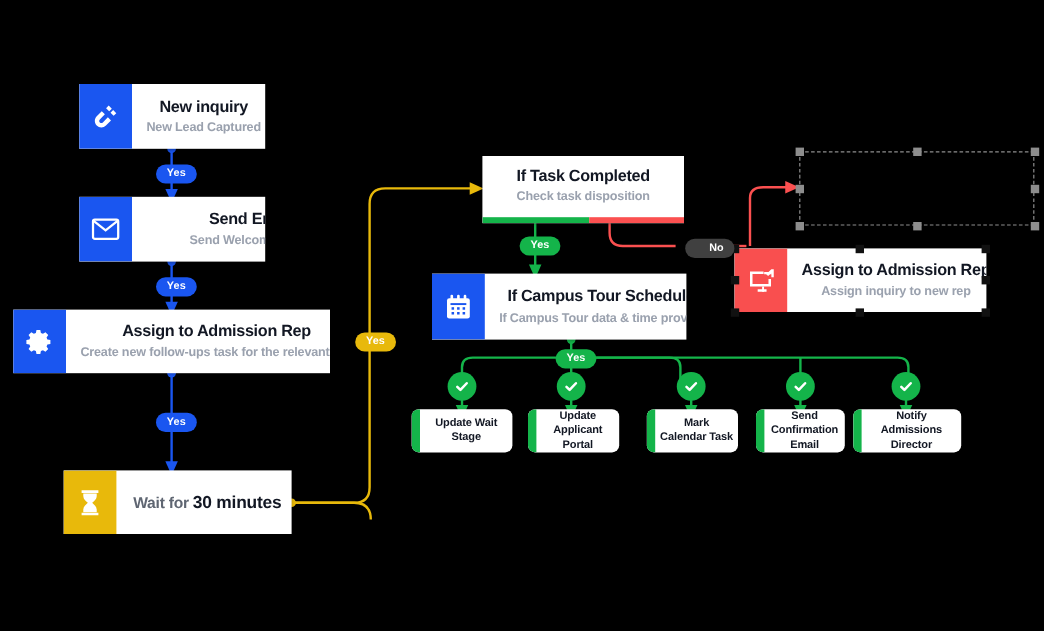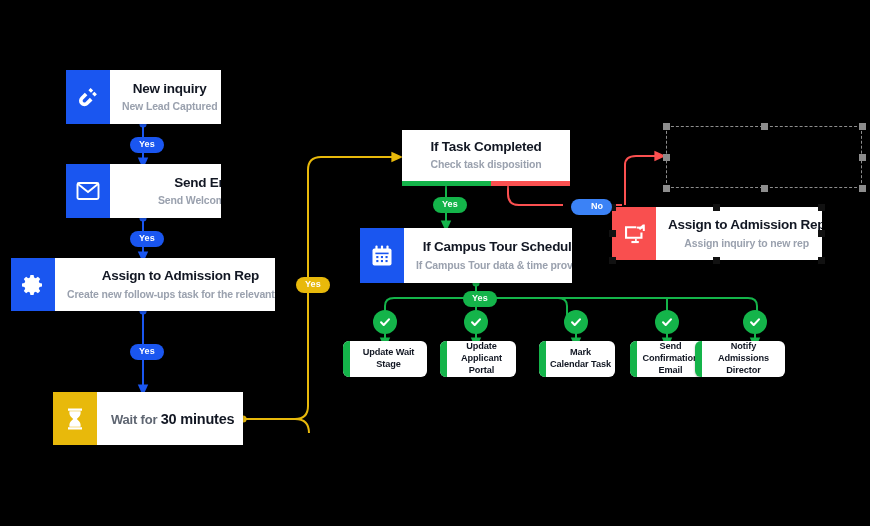--- a/index.html
+++ b/index.html
@@ -90,21 +90,21 @@
   
   .pill {
     position: absolute;
     font-size: 9px; font-weight: bold; color: #fff;
     padding: 3px 9px 4px; border-radius: 9px;
     letter-spacing: .1px; line-height: 1;
   }
   .pill.blue   { background: #1a56f0; }
   .pill.green  { background: #14b44a; }
   .pill.yellow { background: #e8b90b; }
-  .pill.red    { background: #3b82f6; padding-left: 20px; }
+  .pill.red    { background: #404040; padding-left: 20px; }
 
   
   .selbox {
     position: absolute;
     border: 1.5px dashed #8d8d8d;
   }
   .handle { position: absolute; width: 7px; height: 7px; background: #8d8d8d; }
 
   
   .nhandle { position: absolute; width: 7px; height: 7px; background: #111; }
@@ -323,21 +323,21 @@
     <div class="ctext">Update Applicant Portal</div>
   </div>
   <div class="chip" style="left:539px; top:341px; width:76px; height:36px;">
     <div class="gbar"></div>
     <div class="ctext">Mark Calendar Task</div>
   </div>
   <div class="chip" style="left:630px; top:341px; width:74px; height:36px;">
     <div class="gbar"></div>
     <div class="ctext">Send Confirmation Email</div>
   </div>
-  <div class="chip" style="left:695px; top:341px; width:90px; height:36px;">
+  <div class="chip" style="left:711px; top:341px; width:90px; height:36px;">
     <div class="gbar"></div>
     <div class="ctext">Notify Admissions Director</div>
   </div>
 
   <div class="pill blue" style="left:130px; top:137px;">Yes</div>
   <div class="pill blue" style="left:130px; top:231px;">Yes</div>
   <div class="pill blue" style="left:130px; top:344px;">Yes</div>
   <div class="pill yellow" style="left:296px; top:277px;">Yes</div>
   <div class="pill green" style="left:433px; top:197px;">Yes</div>
   <div class="pill red" style="left:571px; top:199px;">No</div>

